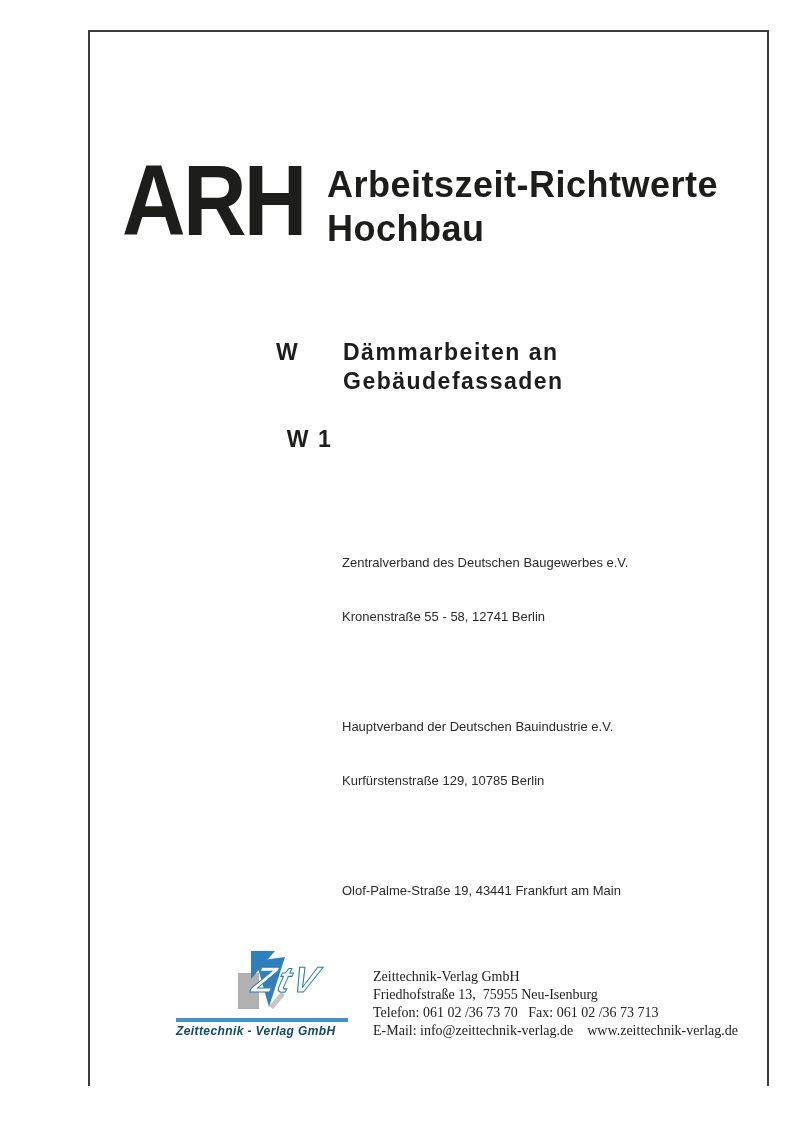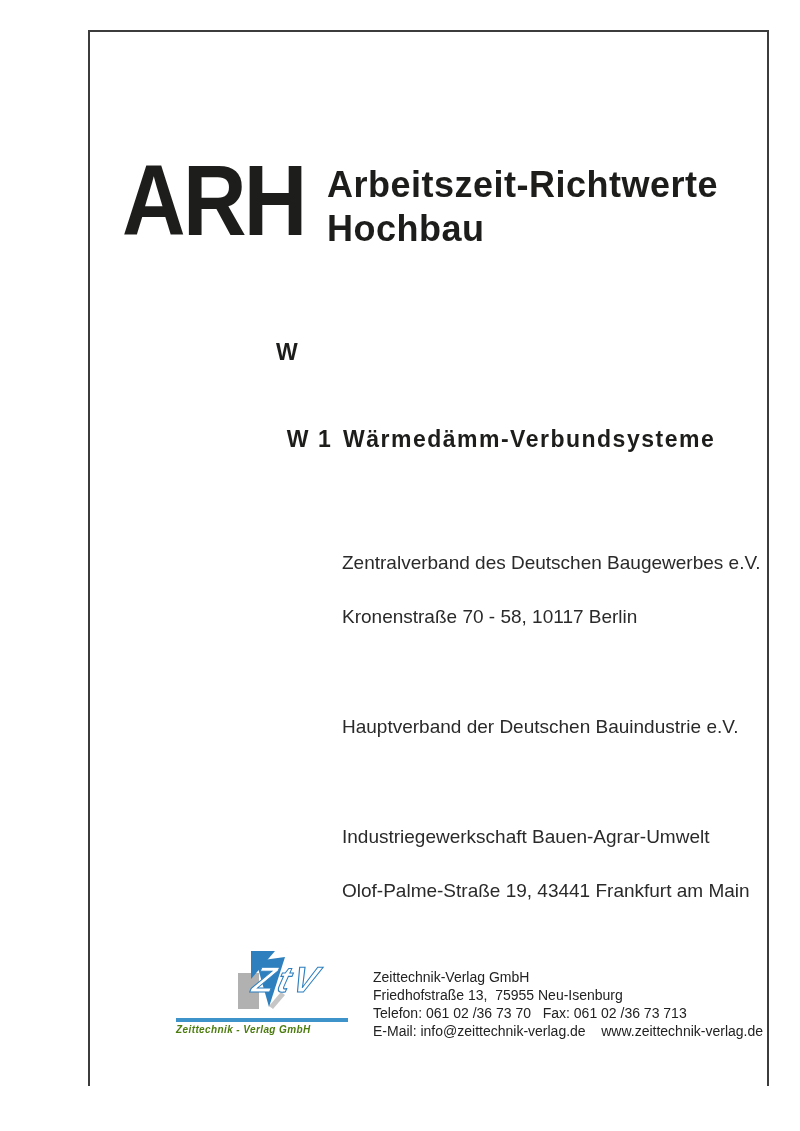--- a/index.html
+++ b/index.html
@@ -22,64 +22,65 @@
     line-height:44px;letter-spacing:0.5px;white-space:nowrap;
   }
   
   .section-row{position:absolute;left:276px;display:flex;font-weight:bold;
     font-size:23px;line-height:29px;letter-spacing:1.5px;}
   .section-code{width:67px;flex:0 0 67px;}
   #section-w{top:338px;}
   #section-w1{top:425px;text-align:center;}
   .section-text{white-space:pre-line;}
   
-  #publishers{position:absolute;left:342px;top:518px;font-size:19px;line-height:18px;color:#2a2a2a;}
+  #publishers{position:absolute;left:342px;top:518px;font-size:13px;line-height:18px;color:#2a2a2a;}
   .publisher{margin-bottom:20px;white-space:pre;}
   
   #ztv-logo{position:absolute;left:228px;top:946px;}
   #logo-underline{position:absolute;left:176px;top:1018px;width:172px;height:4px;background:#3f93cb;}
   #logo-caption{
-    position:absolute;left:176px;top:1024px;width:172px;font-size:10px;font-weight:bold;
-    font-style:italic;letter-spacing:0.4px;color:#4d7c0f;white-space:nowrap;
+    position:absolute;left:176px;top:1024px;width:172px;font-size:12px;font-weight:bold;
+    font-style:italic;letter-spacing:0.4px;color:#0c4a6e;white-space:nowrap;
   }
   
-  #contact{position:absolute;left:373px;top:968px;font-size:14px;line-height:18px;color:#222;}
+  #contact{position:absolute;left:373px;top:968px;font-size:14px;line-height:18px;color:#222;font-family:Liberation Serif, serif;}
   .contact-line{white-space:pre;}
 </style>
 </head>
 <body>
 
 <div id="page">
   <div id="frame"></div>
 
   <div id="brand-abbr">ARH</div>
   <div id="brand-title">
     <div>Arbeitszeit-Richtwerte</div>
     <div>Hochbau</div>
   </div>
 
   <div class="section-row" id="section-w">
     <div class="section-code">W</div>
+    <div class="section-text">Dämmarbeiten an
+Gebäudefassaden</div>
   </div>
 
   <div class="section-row" id="section-w1">
     <div class="section-code">W 1</div>
-    <div class="section-text">Wärmedämm-Verbundsysteme</div>
   </div>
 
   <div id="publishers">
     <div class="publisher">
       <div>Zentralverband des Deutschen Baugewerbes e.V.</div>
-      <div>Kronenstraße 70 - 58, 10117 Berlin</div>
+      <div>Kronenstraße 55 - 58, 12741 Berlin</div>
     </div>
     <div class="publisher">
       <div>Hauptverband der Deutschen Bauindustrie e.V.</div>
+      <div>Kurfürstenstraße 129, 10785 Berlin</div>
     </div>
     <div class="publisher">
-      <div>Industriegewerkschaft Bauen-Agrar-Umwelt</div>
       <div>Olof-Palme-Straße 19, 43441 Frankfurt am Main</div>
     </div>
   </div>
 
   <svg id="ztv-logo" width="116" height="66" viewBox="0 0 116 66">
     <rect x="10" y="27" width="21" height="36" fill="#b1b1b1"></rect>
     <polygon points="41,60 53,46 57,49 45,63" fill="#c6c6c6"></polygon>
     <polygon points="23,5 47,5 23,33" fill="#2e7fbe"></polygon>
     <polygon points="28,15 57,11 41,61" fill="#2e7fbe"></polygon>
     <text x="24" y="46" font-size="36" font-weight="bold" font-style="italic" letter-spacing="3" fill="#ffffff" stroke-width="1.1" transform="skewX(-14) translate(10,0)" stroke="#2e7fbe">ZtV</text>

